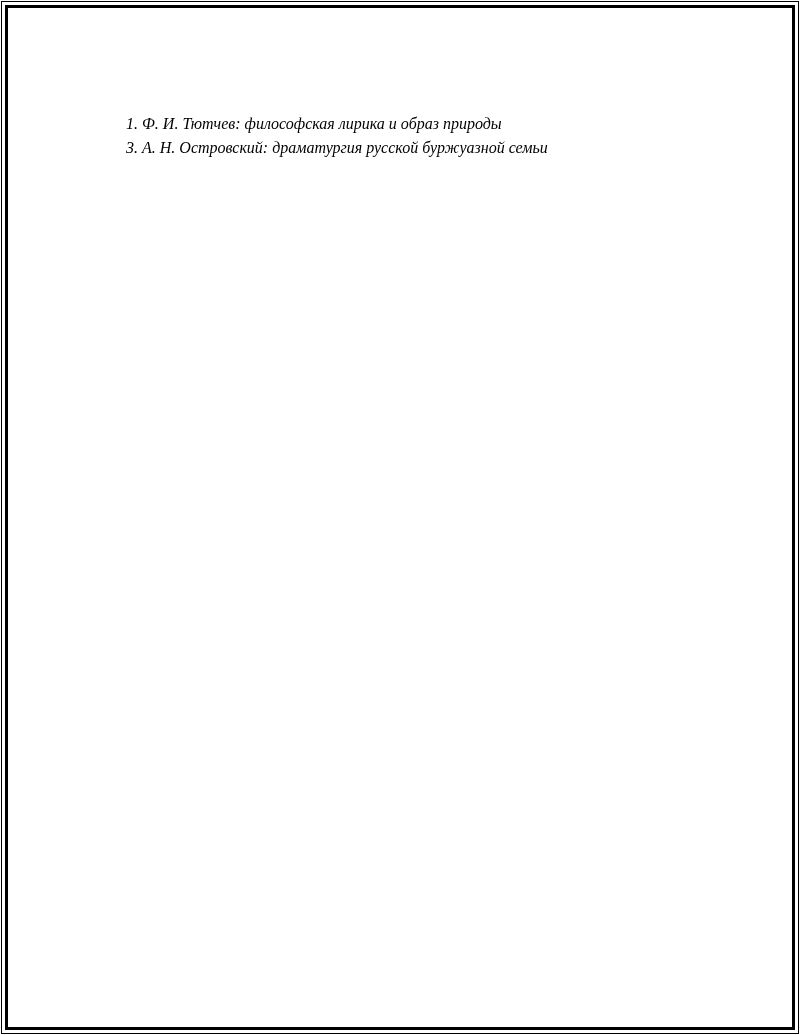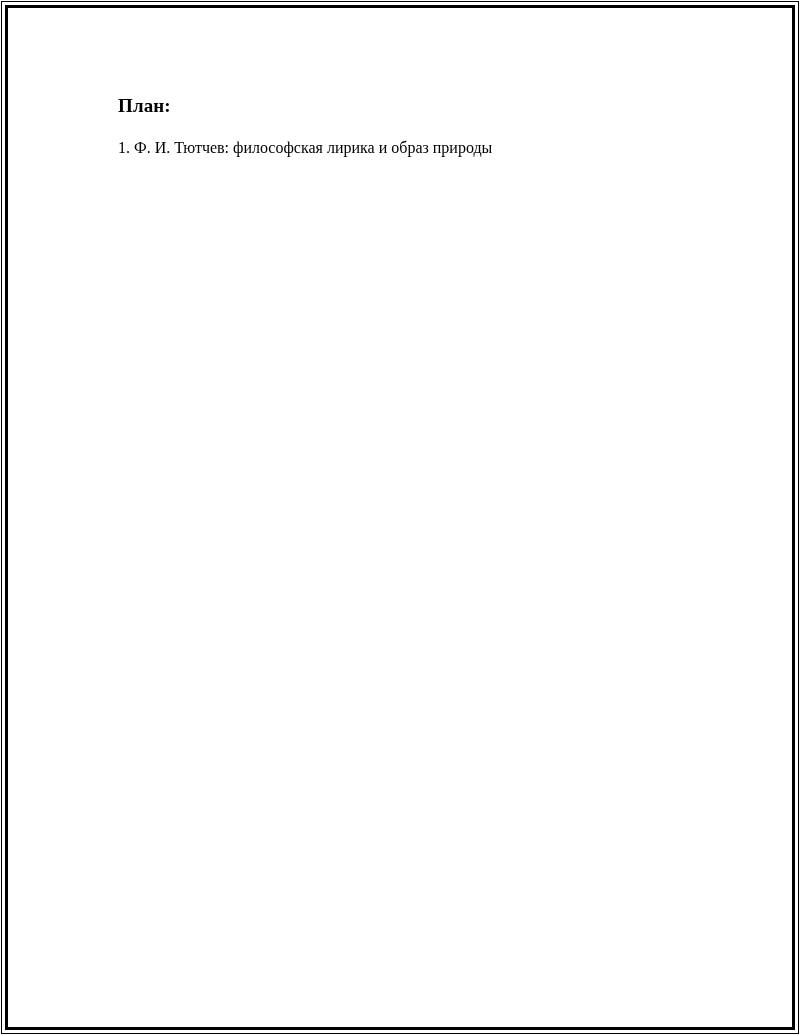--- a/index.html
+++ b/index.html
@@ -41,40 +41,44 @@
     }
     .plan-title {
       font-size: 19px;
       font-weight: bold;
       margin: 0;
       line-height: 24px;
       letter-spacing: 0.1px;
     }
     .plan-list {
       list-style: none;
-      margin: 0;
+      margin: 8px;
       padding: 0;
       margin-top: 18px;
+      font-style: italic;
     }
     .plan-item {
       font-size: 16px;
       line-height: 24px;
       white-space: nowrap;
     }
     .plan-num {
       display: inline;
     }
   </style>
 </head>
 <body>
 
 <div class="page-frame-outer"></div>
 <div class="page-frame-inner"></div>
 
 <div class="content">
-  <h2 class="plan-title">План:</h2>
   <ul class="plan-list">
     <li class="plan-item">
       <span class="plan-num">1.</span>
       <span>Ф. И. Тютчев: философская лирика и образ природы</span>
     </li>
+    <li class="plan-item">
+      <span class="plan-num">3.</span>
+      <span>А. Н. Островский: драматургия русской буржуазной семьи</span>
+    </li>
   </ul>
 </div>
 
 </body></html>

